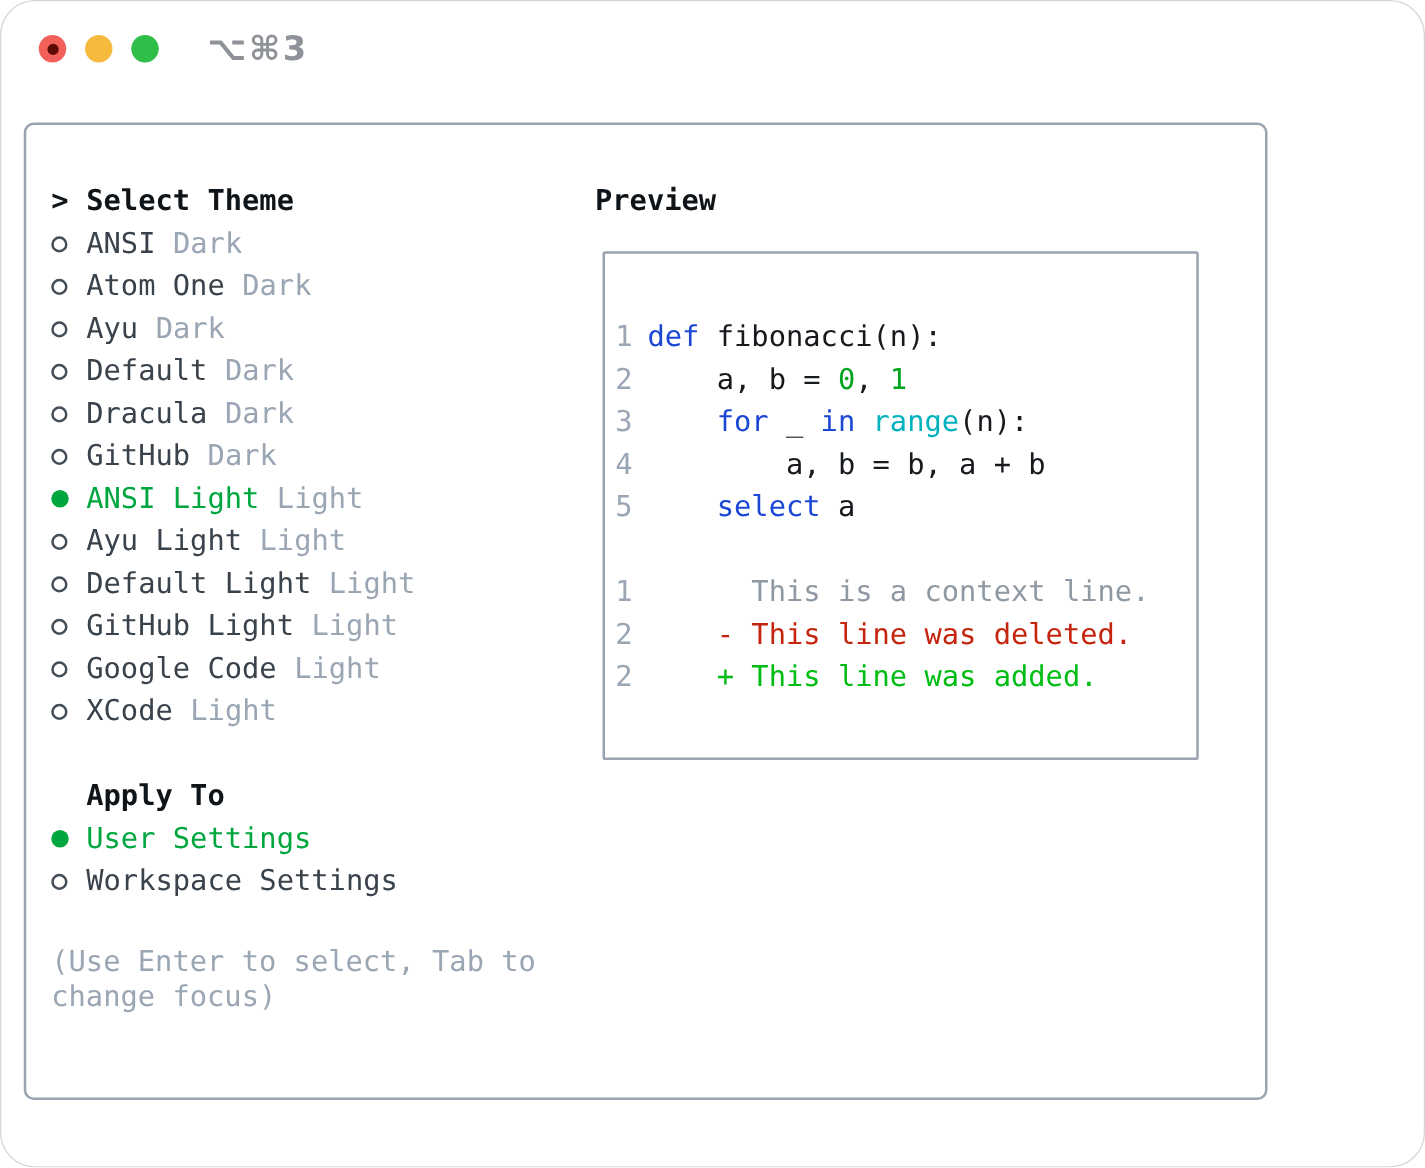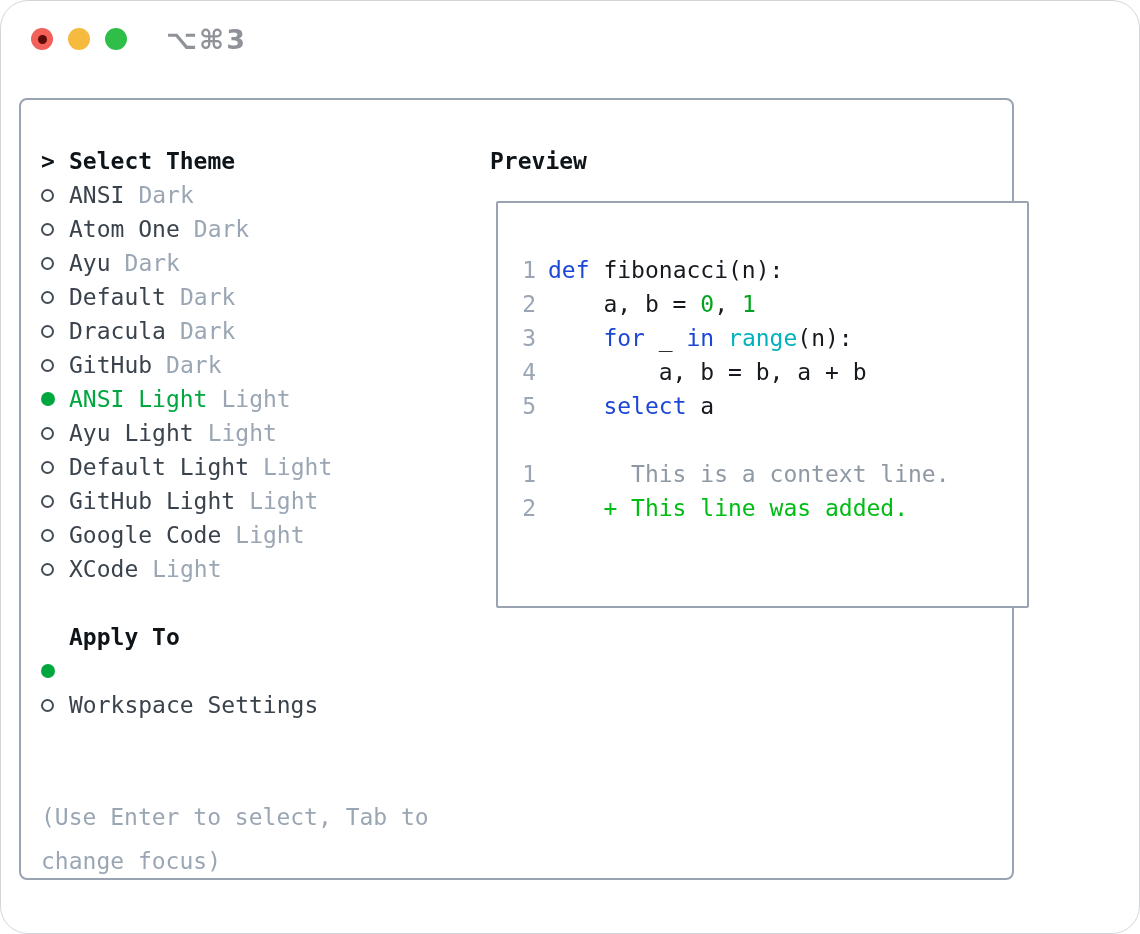--- a/index.html
+++ b/index.html
@@ -19,34 +19,34 @@
     align-items:center;justify-content:center;cursor:default;}
   .tl.red{background:var(--tl-red);}
   .tl.yellow{background:var(--tl-yellow);}
   .tl.green{background:var(--tl-green);}
   .tl .dot{width:9px;height:9px;border-radius:50%;background:var(--tl-red-dot);}
   .wtitle{margin-left:24px;font-family:"DejaVu Sans","Liberation Sans",sans-serif;
     font-size:27px;font-weight:600;color:var(--title-gray);letter-spacing:2px;}
   .content{position:absolute;left:18px;top:97px;width:991px;height:778px;
     border:2px solid var(--box-border);border-radius:8px;background:#fff;}
   .left{position:absolute;left:20px;top:44px;width:445px;}
-  .right{position:absolute;left:469px;top:44px;width:490px;}
+  .right{position:absolute;left:455px;top:44px;width:490px;}
   .row{display:flex;align-items:center;height:34px;font-size:23px;}
   .marker{width:28px;display:flex;align-items:center;flex:0 0 28px;}
   .prompt{font-weight:bold;color:var(--ink);}
   .header{font-weight:bold;color:var(--ink);text-align:center;}
   .dot-hollow{width:13px;height:13px;border:2px solid #454d57;border-radius:50%;box-sizing:border-box;}
   .dot-filled{width:14px;height:14px;border-radius:50%;background:var(--green);}
   .tname{color:var(--item-ink);white-space:pre;}
   .sel .tname{color:var(--green);}
   .tvariant{color:var(--muted);margin-left:14px;white-space:pre;text-align:right;}
   .spacer{height:34px;}
-  .help{color:var(--muted);font-size:23px;line-height:44px;width:432px;margin-top:39px;}
-  .pbox{margin-left:6px;margin-top:23px;width:533px;height:407px;box-sizing:border-box;
-    border:2px solid var(--box-border);border-radius:2px;padding:50px 0 0 24px;background:#fff;overflow:hidden;}
+  .help{color:var(--muted);font-size:23px;line-height:28px;width:432px;}
+  .pbox{margin-left:6px;margin-top:23px;width:477px;height:407px;box-sizing:border-box;
+    border:2px solid var(--box-border);border-radius:2px;padding:50px 0 0 8px;background:#fff;overflow:hidden;}
   .cline{height:34px;line-height:34px;white-space:pre;font-size:23px;color:var(--code-ink);}
   .lineno{display:inline-block;width:14px;margin-right:12px;text-align:right;color:var(--lineno);}
   .tok.plain{color:var(--code-ink);}
   .tok.kw{color:var(--kw);}
   .tok.lit{color:var(--lit);}
   .tok.fn{color:var(--fn);}
   .tok.ctx{color:var(--ctx);}
   .tok.del{color:var(--del);}
   .tok.add{color:var(--add);}
 </style>
@@ -162,20 +162,21 @@
 
       <div class="row">
         <span class="marker"></span>
         <span class="header">Apply To</span>
       </div>
       <div id="apply-list">
           <div class="row sel">
             <span class="marker">
               <span class="dot-filled"></span>
             </span>
+            <span class="tname">User Settings</span>
           </div>
           <div class="row">
             <span class="marker">
               <span class="dot-hollow"></span>
             </span>
             <span class="tname">Workspace Settings</span>
           </div>
         </div>
 
       <div class="spacer"></div>
@@ -188,18 +189,19 @@
         <span class="header">Preview</span>
       </div>
       <div class="pbox" id="preview-box">
           <div class="cline"><span class="lineno">1</span><span class="tok kw">def</span><span class="tok plain"> fibonacci(n):</span></div>
           <div class="cline"><span class="lineno">2</span><span class="tok plain">    a, b = </span><span class="tok lit">0</span><span class="tok plain">, </span><span class="tok lit">1</span></div>
           <div class="cline"><span class="lineno">3</span><span class="tok plain">    </span><span class="tok kw">for</span><span class="tok plain"> _ </span><span class="tok kw">in</span><span class="tok plain"> </span><span class="tok fn">range</span><span class="tok plain">(n):</span></div>
           <div class="cline"><span class="lineno">4</span><span class="tok plain">        a, b = b, a + b</span></div>
           <div class="cline"><span class="lineno">5</span><span class="tok plain">    </span><span class="tok kw">select</span><span class="tok plain"> a</span></div>
           <div class="cline"><span class="lineno"></span></div>
           <div class="cline"><span class="lineno">1</span><span class="tok ctx">      This is a context line.</span></div>
+          <div class="cline"><span class="lineno">2</span><span class="tok del">    - This line was deleted.</span></div>
           <div class="cline"><span class="lineno">2</span><span class="tok add">    + This line was added.</span></div>
         </div>
     </div>
 
   </div>
 </div>
 
 </body></html>

